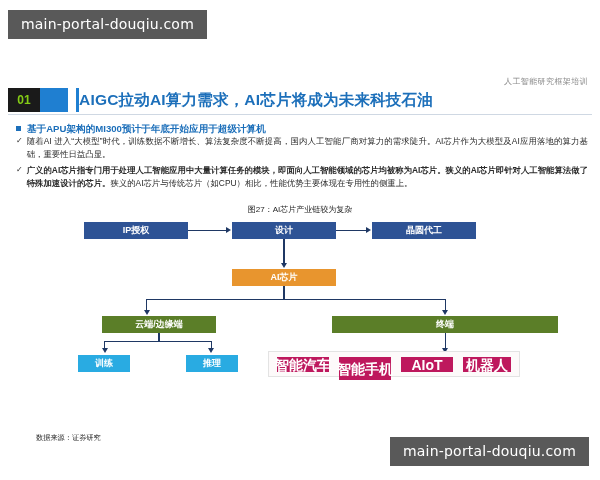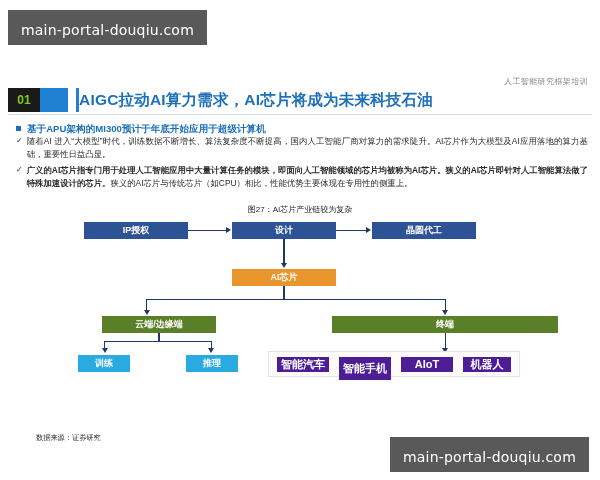--- a/index.html
+++ b/index.html
@@ -16,21 +16,21 @@
   }
 
   
   .watermark {
     position: absolute;
     background: #595959;
     color: #ffffff;
     font-family: "DejaVu Sans", sans-serif;
     font-size: 14px;
     letter-spacing: 0.2px;
-    padding: 13px 13px 8px 13px;
+    padding: 7px 13px 8px 13px;
     white-space: nowrap;
     line-height: 1;
   }
   .watermark-top { left: 8px; top: 10px; }
   .watermark-bottom { left: 390px; top: 437px; }
 
   
   .slide {
     position: absolute;
     left: 0;
@@ -169,21 +169,21 @@
     font-weight: bold;
     font-size: 9px;
     box-sizing: border-box;
     white-space: nowrap;
     line-height: 1;
   }
   .box-navy { background: #2e5395; }
   .box-orange { background: #e8952e; }
   .box-green { background: #5b7e28; }
   .box-cyan { background: #29abe2; }
-  .box-pink { background: #4c1d95; color: #ffffff; font-size: 11px; }
+  .box-pink { background: #be185d; color: #ffffff; font-size: 14px; }
 
   .panel {
     position: absolute;
     border: 1px solid #e3e3e3;
     background: #fdfafa;
     box-sizing: border-box;
   }
 
   .conn { position: absolute; background: #1f3864; }
   .conn-h { height: 1.4px; }

